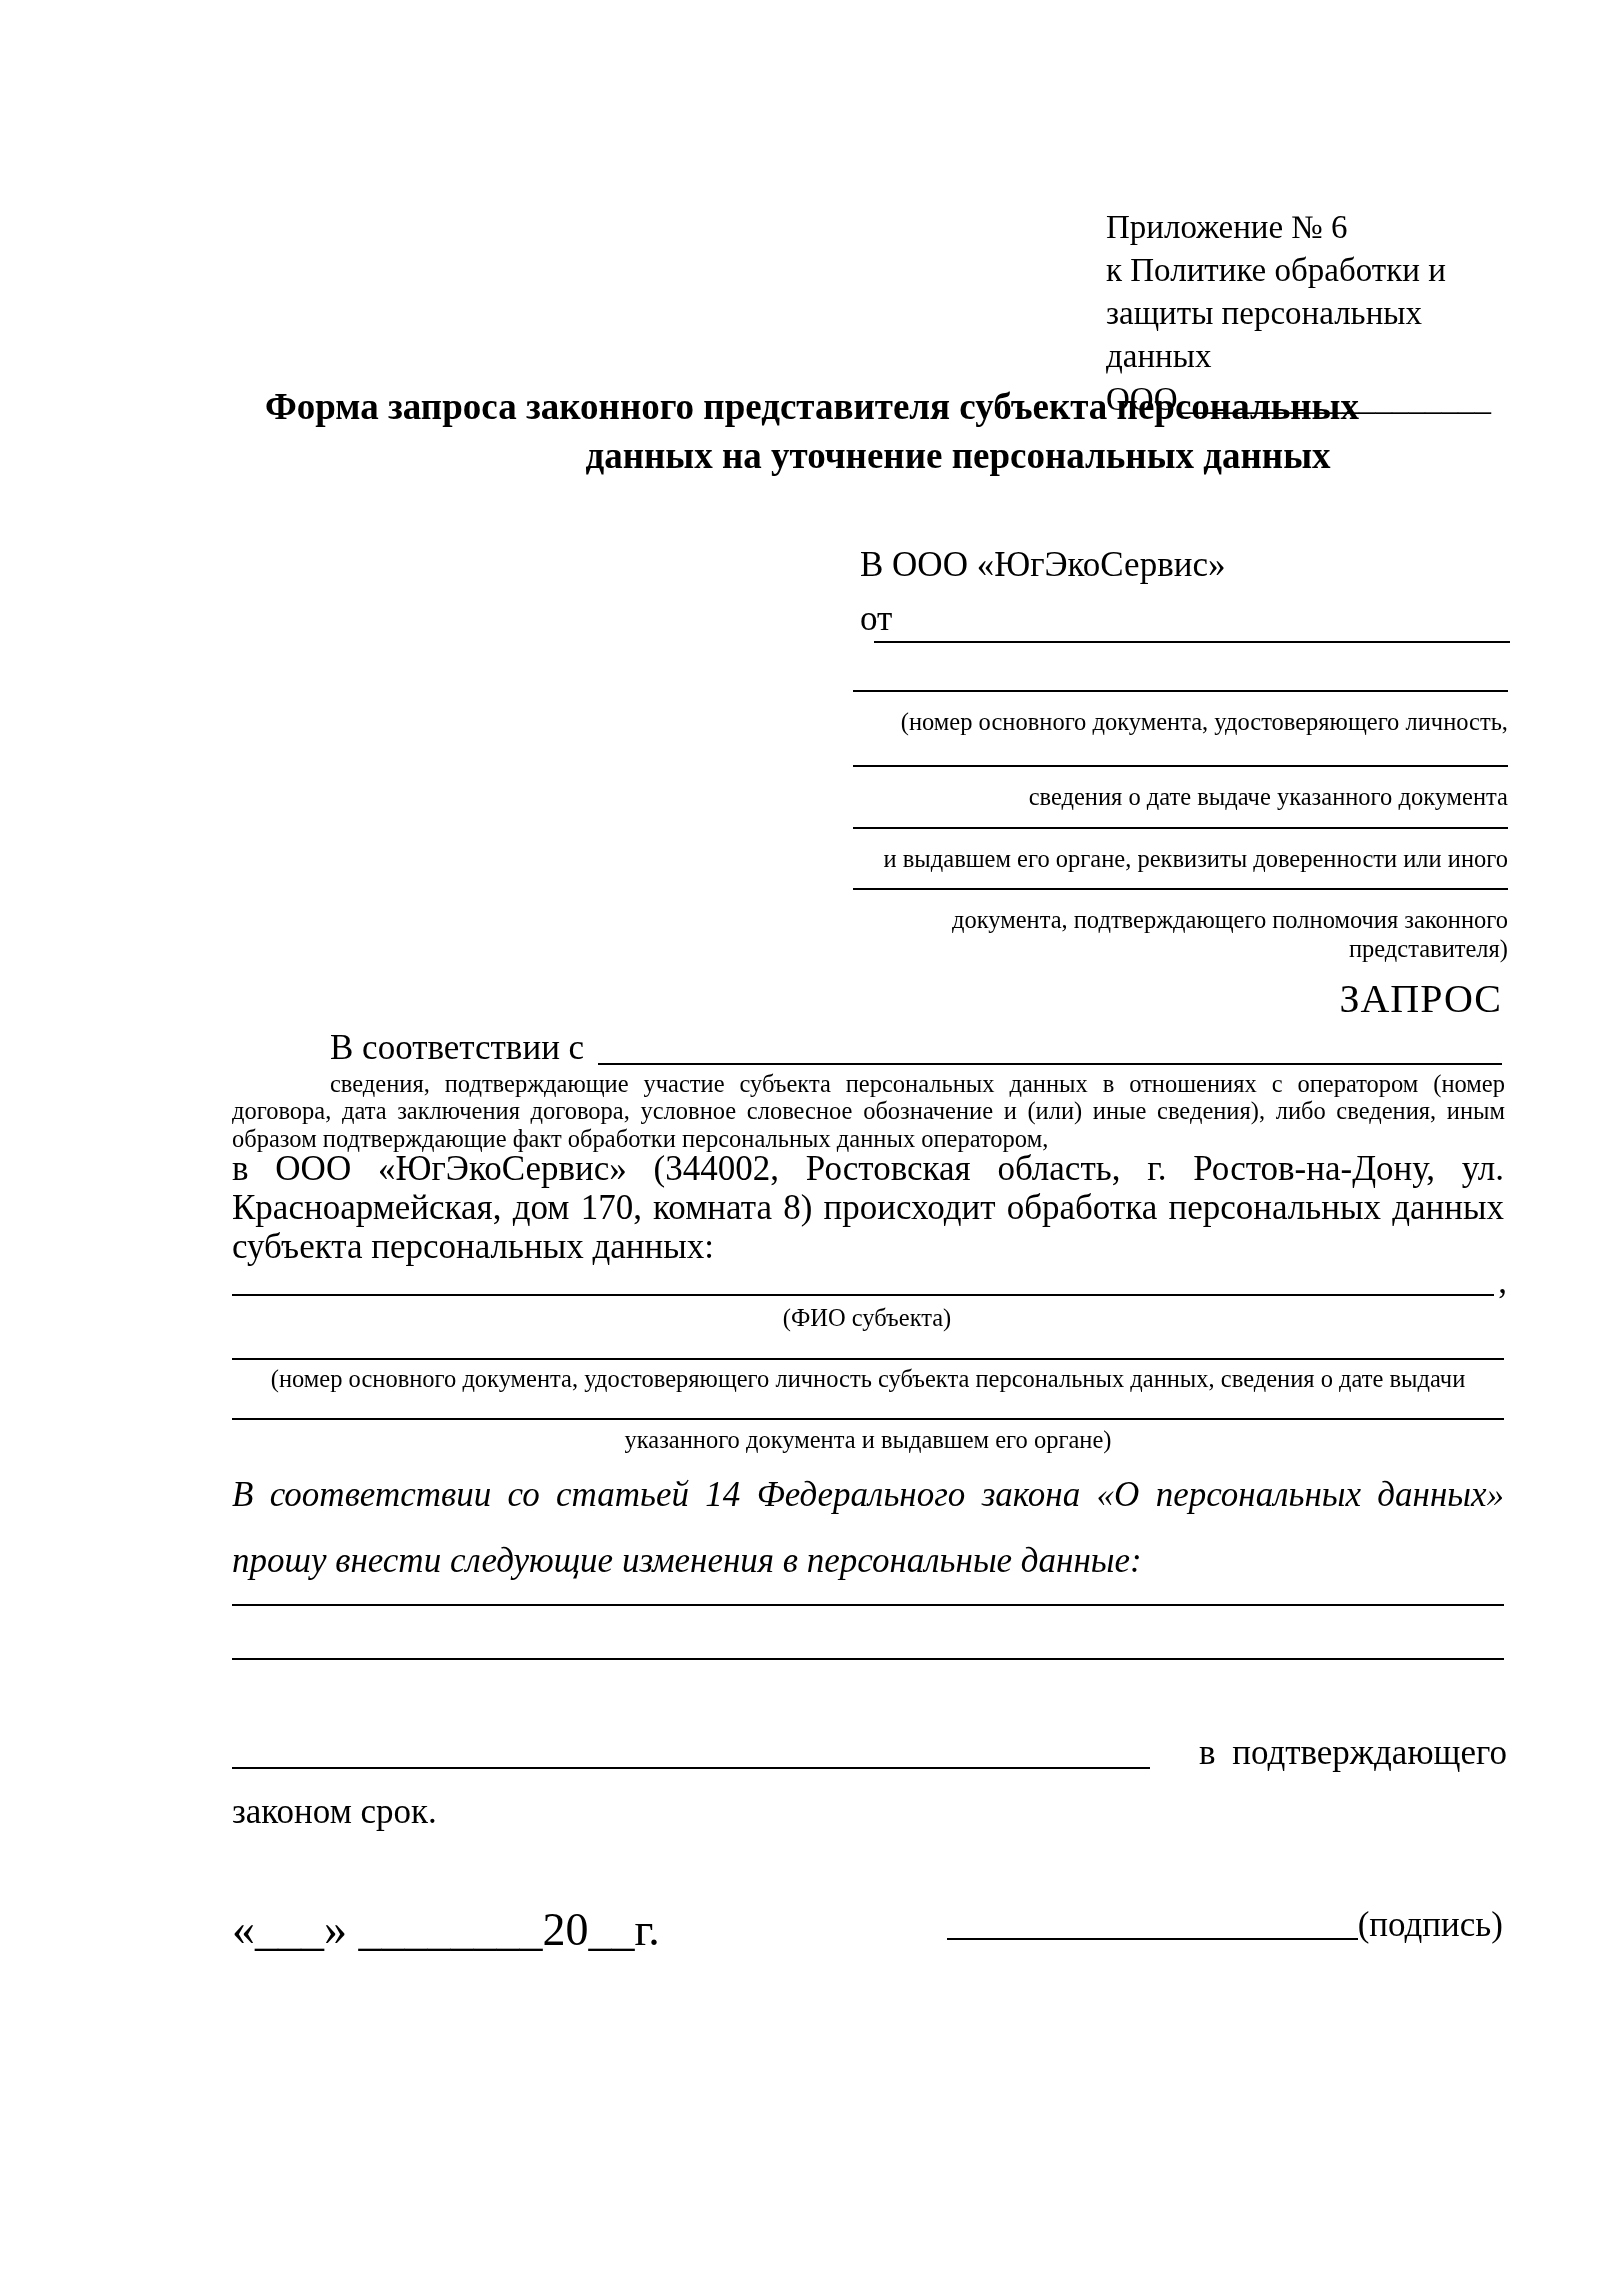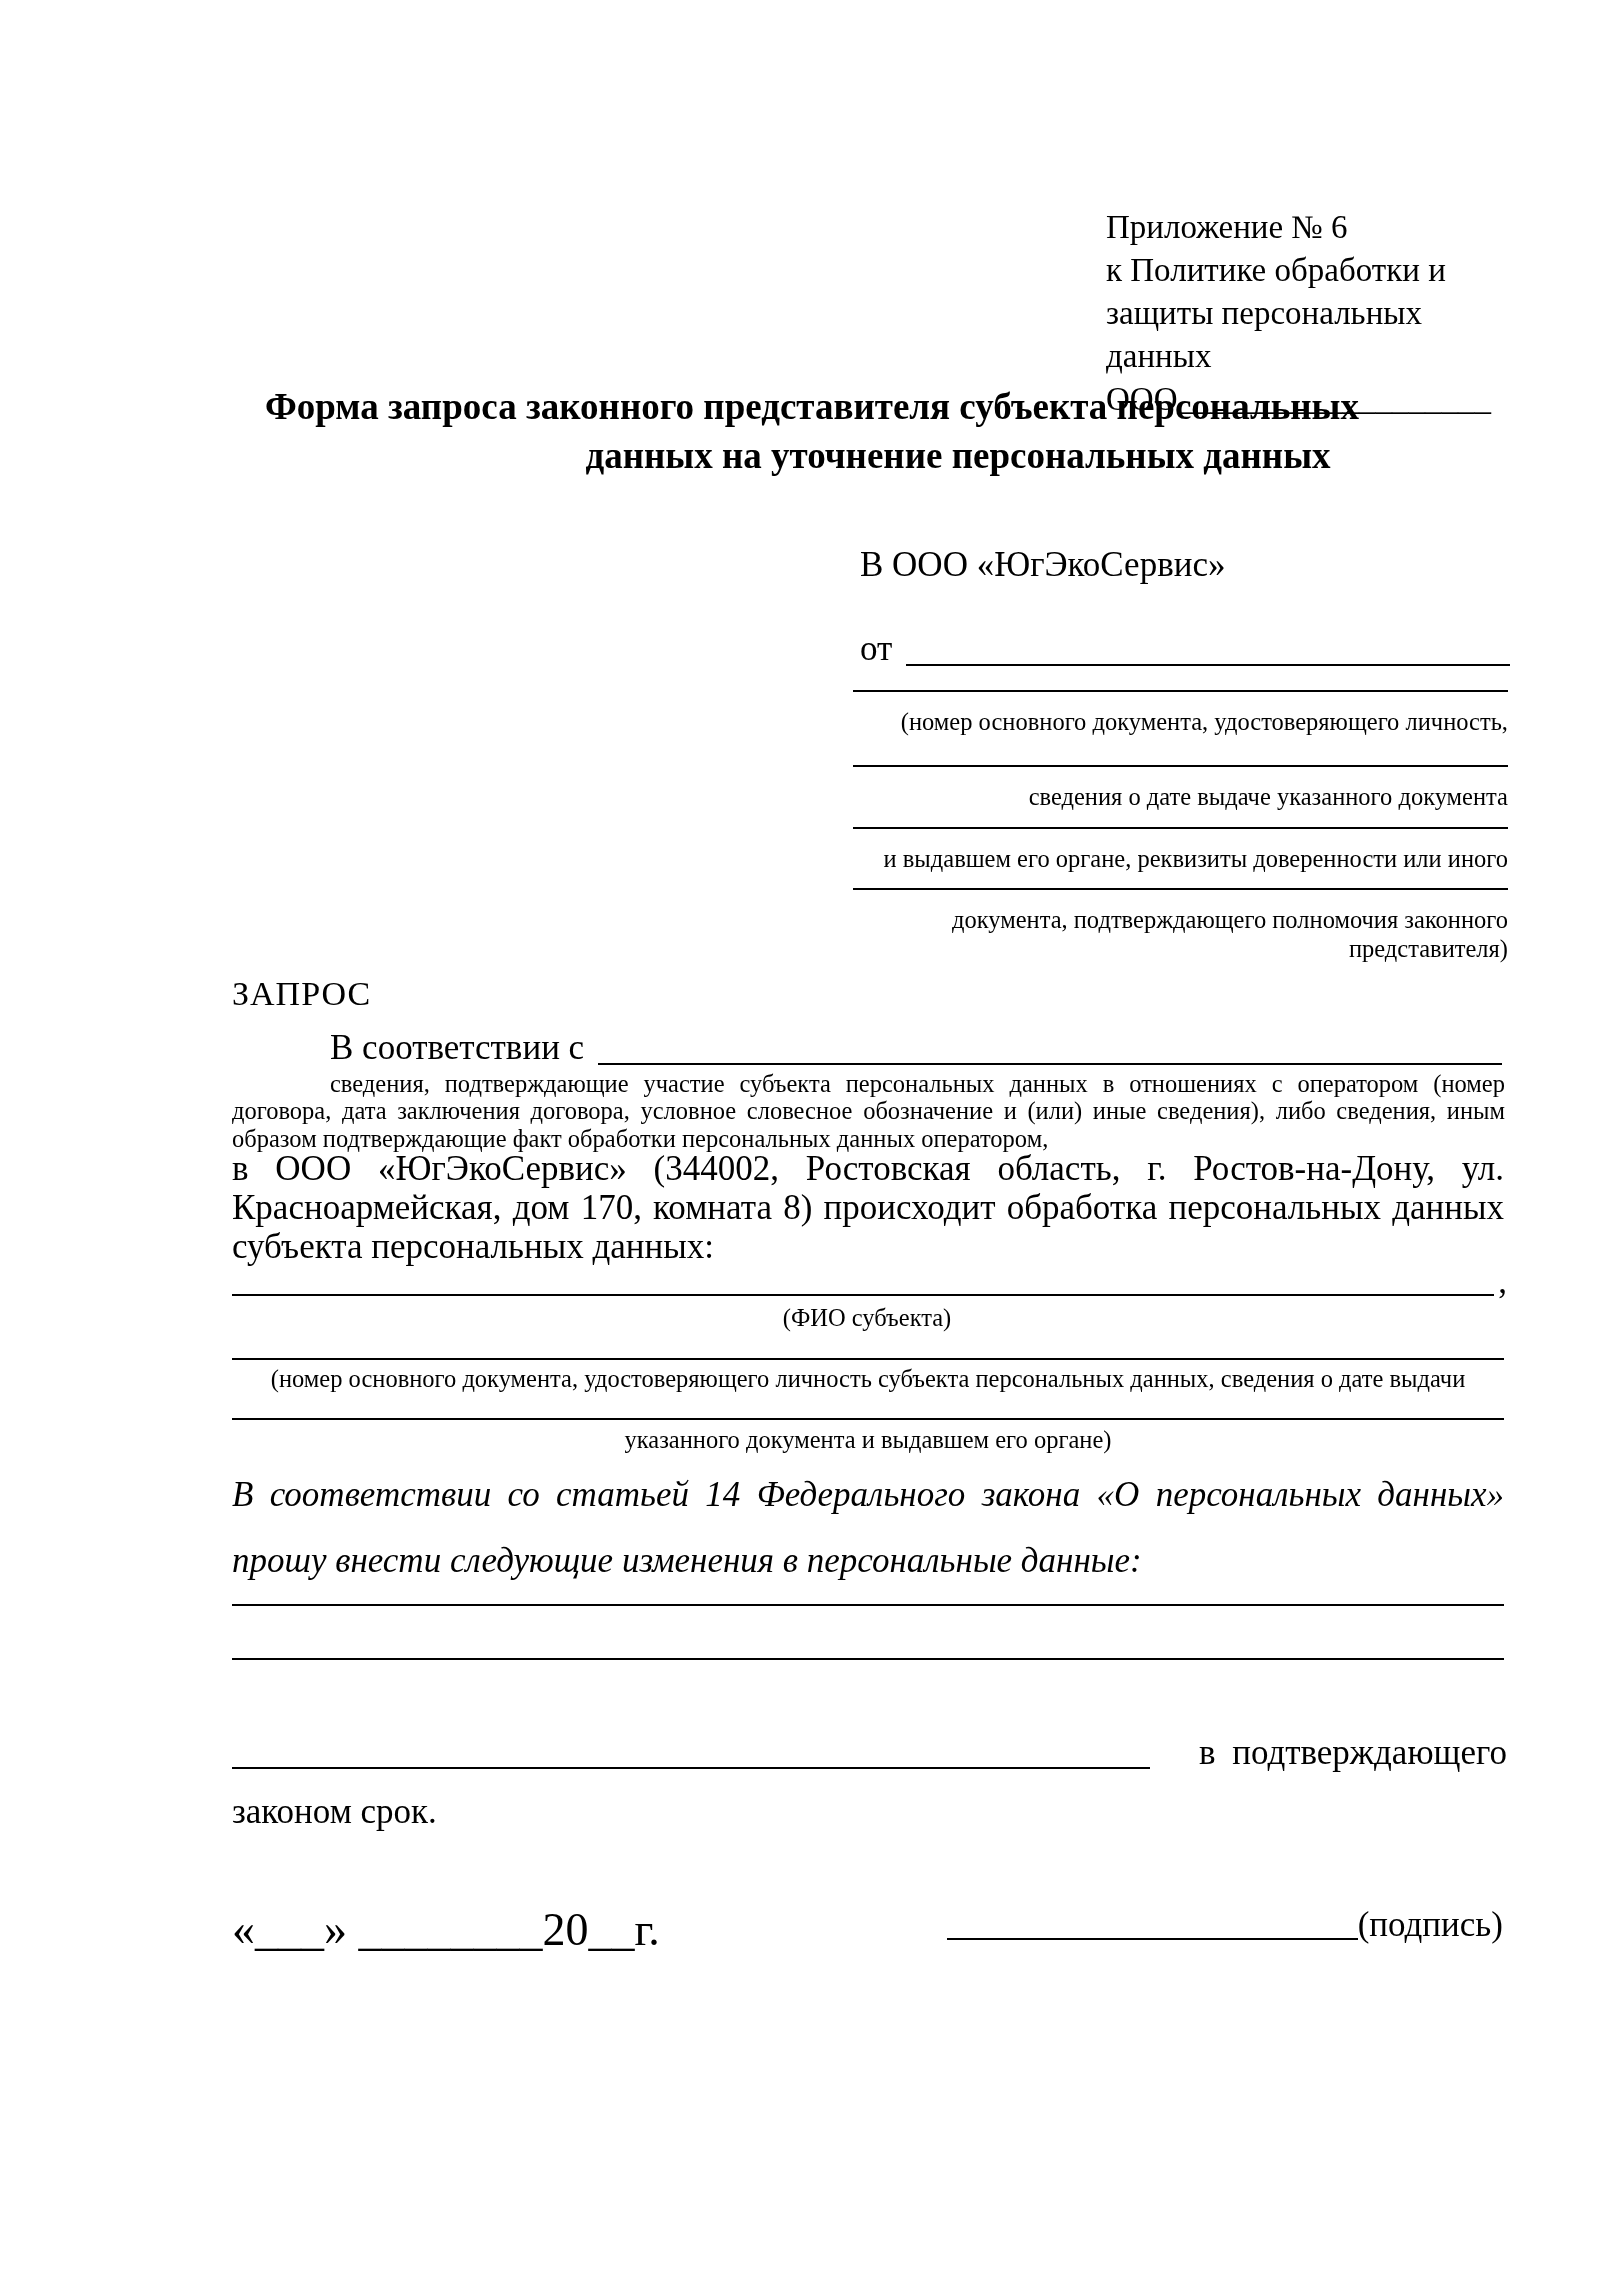--- a/index.html
+++ b/index.html
@@ -15,31 +15,31 @@
   .appendix .org-line{white-space:nowrap;}
 
   
   .title{left:232px; top:382px; width:1270px; font-size:37px; font-weight:bold;
          line-height:49px; text-align:center;}
   .title .l1{margin-right:110px;}
   .title .l2{margin-left:182px;}
 
   
   .addr-to{left:860px; top:545px; font-size:35px; white-space:nowrap;}
-  .from-row{left:860px; top:626px; width:650px; display:flex; font-size:35px; line-height:45px;}
+  .from-row{left:860px; top:596px; width:650px; display:flex; font-size:35px; line-height:45px;flex-direction:column;}
   .from-row .blank{flex:1; margin-left:13.7px; border-bottom:2.9px solid var(--ink); margin-bottom:4.9px;}
   .fio-cap{left:860px; top:645px; width:650px; text-align:center; font-size:25.5px;}
 
   .cred{left:853px; width:655px;}
   .cred .line{border-top:2.9px solid var(--ink); height:0;}
   .cred .cap{text-align:right; font-size:24.5px; line-height:29px; margin-top:15px;}
   .cred1{top:690px;} .cred2{top:765px;} .cred3{top:827px;} .cred4{top:888px;}
 
   
-  .zapros{left:232px; top:975px; width:1270px; text-align:left; font-size:34px; letter-spacing:1px;}
+  .zapros{left:232px; top:975px; width:1270px; text-align:right; font-size:40px; letter-spacing:1px;}
   .accord-row{left:232px; top:1025px; width:1270px; display:flex; font-size:35px; line-height:45px;}
   .accord-row .prefix{padding-left:98px; white-space:nowrap;}
   .accord-row .blank{flex:1; margin-left:13.7px; border-bottom:2.9px solid var(--ink); margin-bottom:4.9px;}
   .accord-cap{left:232px; top:1070px; width:1273px; font-size:24.5px; line-height:27.4px;
               text-align:justify; text-indent:98px;}
   .operator-p{left:232px; top:1149px; width:1272px; font-size:35px; line-height:39px; text-align:justify;}
 
   .subject-fio-row{left:232px; top:1259px; width:1275px; display:flex; align-items:flex-end;
                    font-size:35px; line-height:39px;}
   .subject-fio-row .blank{flex:1; border-bottom:2.9px solid var(--ink); height:35px; margin-bottom:4.9px;}

